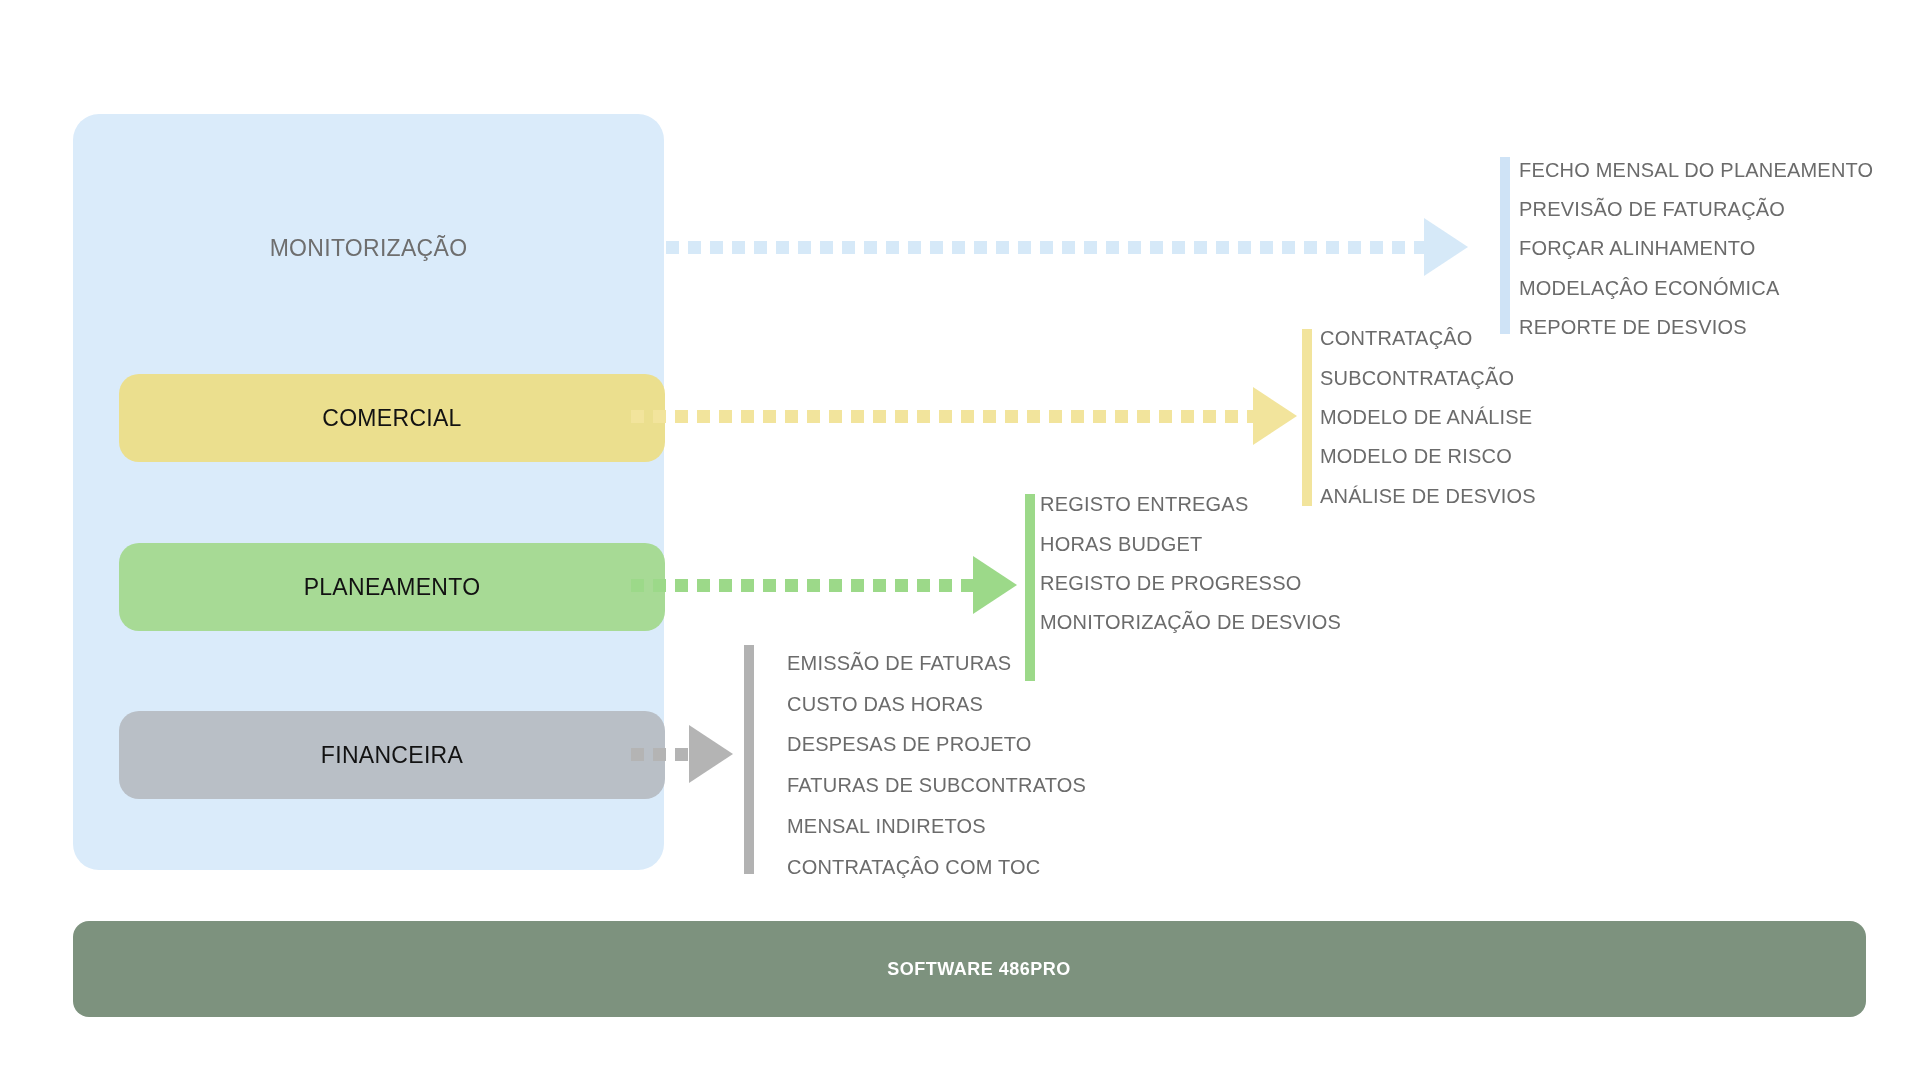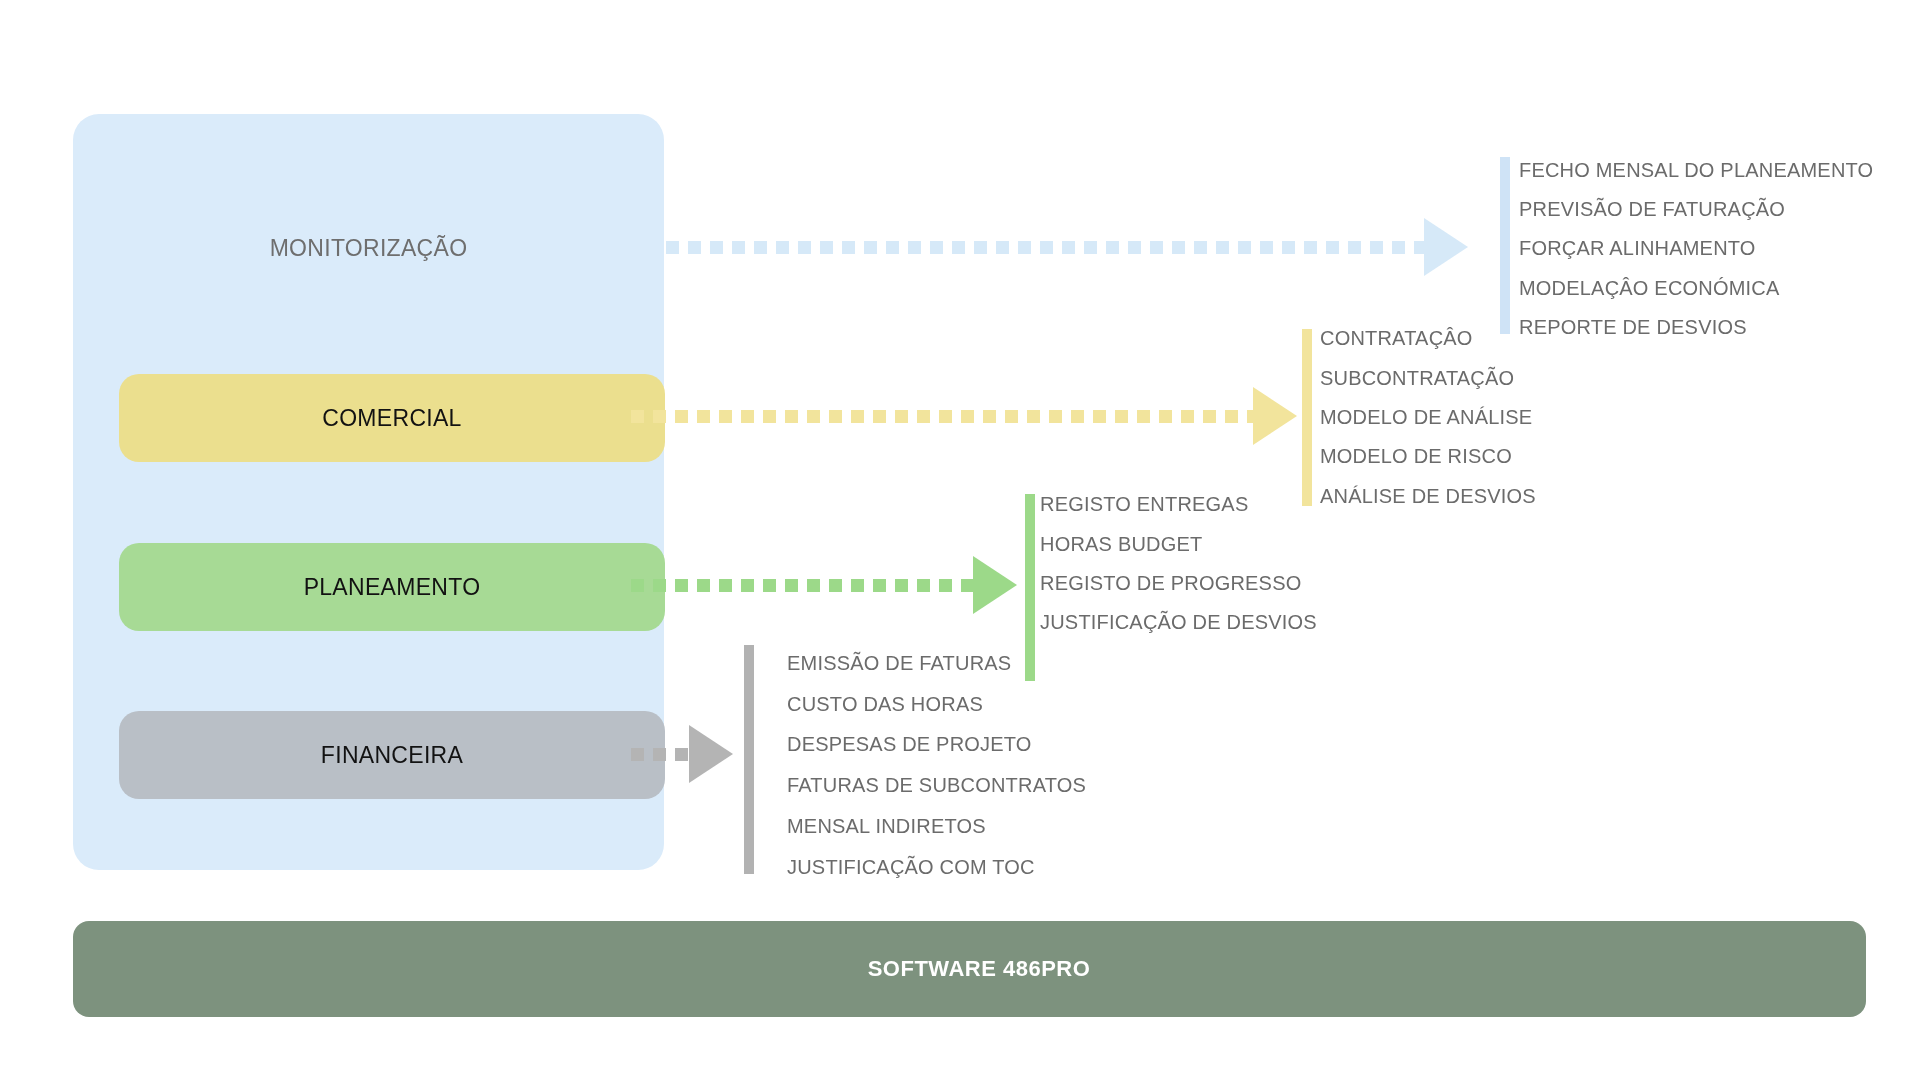--- a/index.html
+++ b/index.html
@@ -53,21 +53,21 @@
   .flow-list li { display:flex; align-items:center; }
   .list-blue   { left:1519px; top:151px; } .list-blue li   { height:39.2px; }
   .list-yellow { left:1320px; top:319px; } .list-yellow li { height:39.4px; }
   .list-green  { left:1040px; top:485px; } .list-green li  { height:39.4px; }
   .list-gray   { left:756px;  top:643px;margin-left:31px; } .list-gray li   { height:40.8px; }
 
   
   .footer { position:absolute; left:73px; top:921px; width:1793px; height:96px;
             background:#7d927e; border-radius:16px;
             display:flex; align-items:center; justify-content:center; }
-  .footer-label { color:#ffffff; font-weight:bold; font-size:22px; letter-spacing:0.5px;margin-left:19px; }
+  .footer-label { color:#ffffff; font-weight:bold; font-size:18px; letter-spacing:0.5px;margin-left:19px; }
 </style>
 </head>
 <body>
 
 <div class="stage">
 
   <div class="panel">
     <div class="panel-title">MONITORIZAÇÃO</div>
   </div>
 
@@ -108,29 +108,29 @@
     <li>SUBCONTRATAÇÃO</li>
     <li>MODELO DE ANÁLISE</li>
     <li>MODELO DE RISCO</li>
     <li>ANÁLISE DE DESVIOS</li>
   </ul>
 
   <ul class="flow-list list-green">
     <li>REGISTO ENTREGAS</li>
     <li>HORAS BUDGET</li>
     <li>REGISTO DE PROGRESSO</li>
-    <li>JUSTIFICAÇÃO DE DESVIOS</li>
+    <li>MONITORIZAÇÃO DE DESVIOS</li>
   </ul>
 
   <ul class="flow-list list-gray">
     <li>EMISSÃO DE FATURAS</li>
     <li>CUSTO DAS HORAS</li>
     <li>DESPESAS DE PROJETO</li>
     <li>FATURAS DE SUBCONTRATOS</li>
     <li>MENSAL INDIRETOS</li>
-    <li>JUSTIFICAÇÃO COM TOC</li>
+    <li>CONTRATAÇÂO COM TOC</li>
   </ul>
 
   <div class="footer">
     <span class="footer-label">SOFTWARE 486PRO</span>
   </div>
 
 </div>
 
 </body></html>

